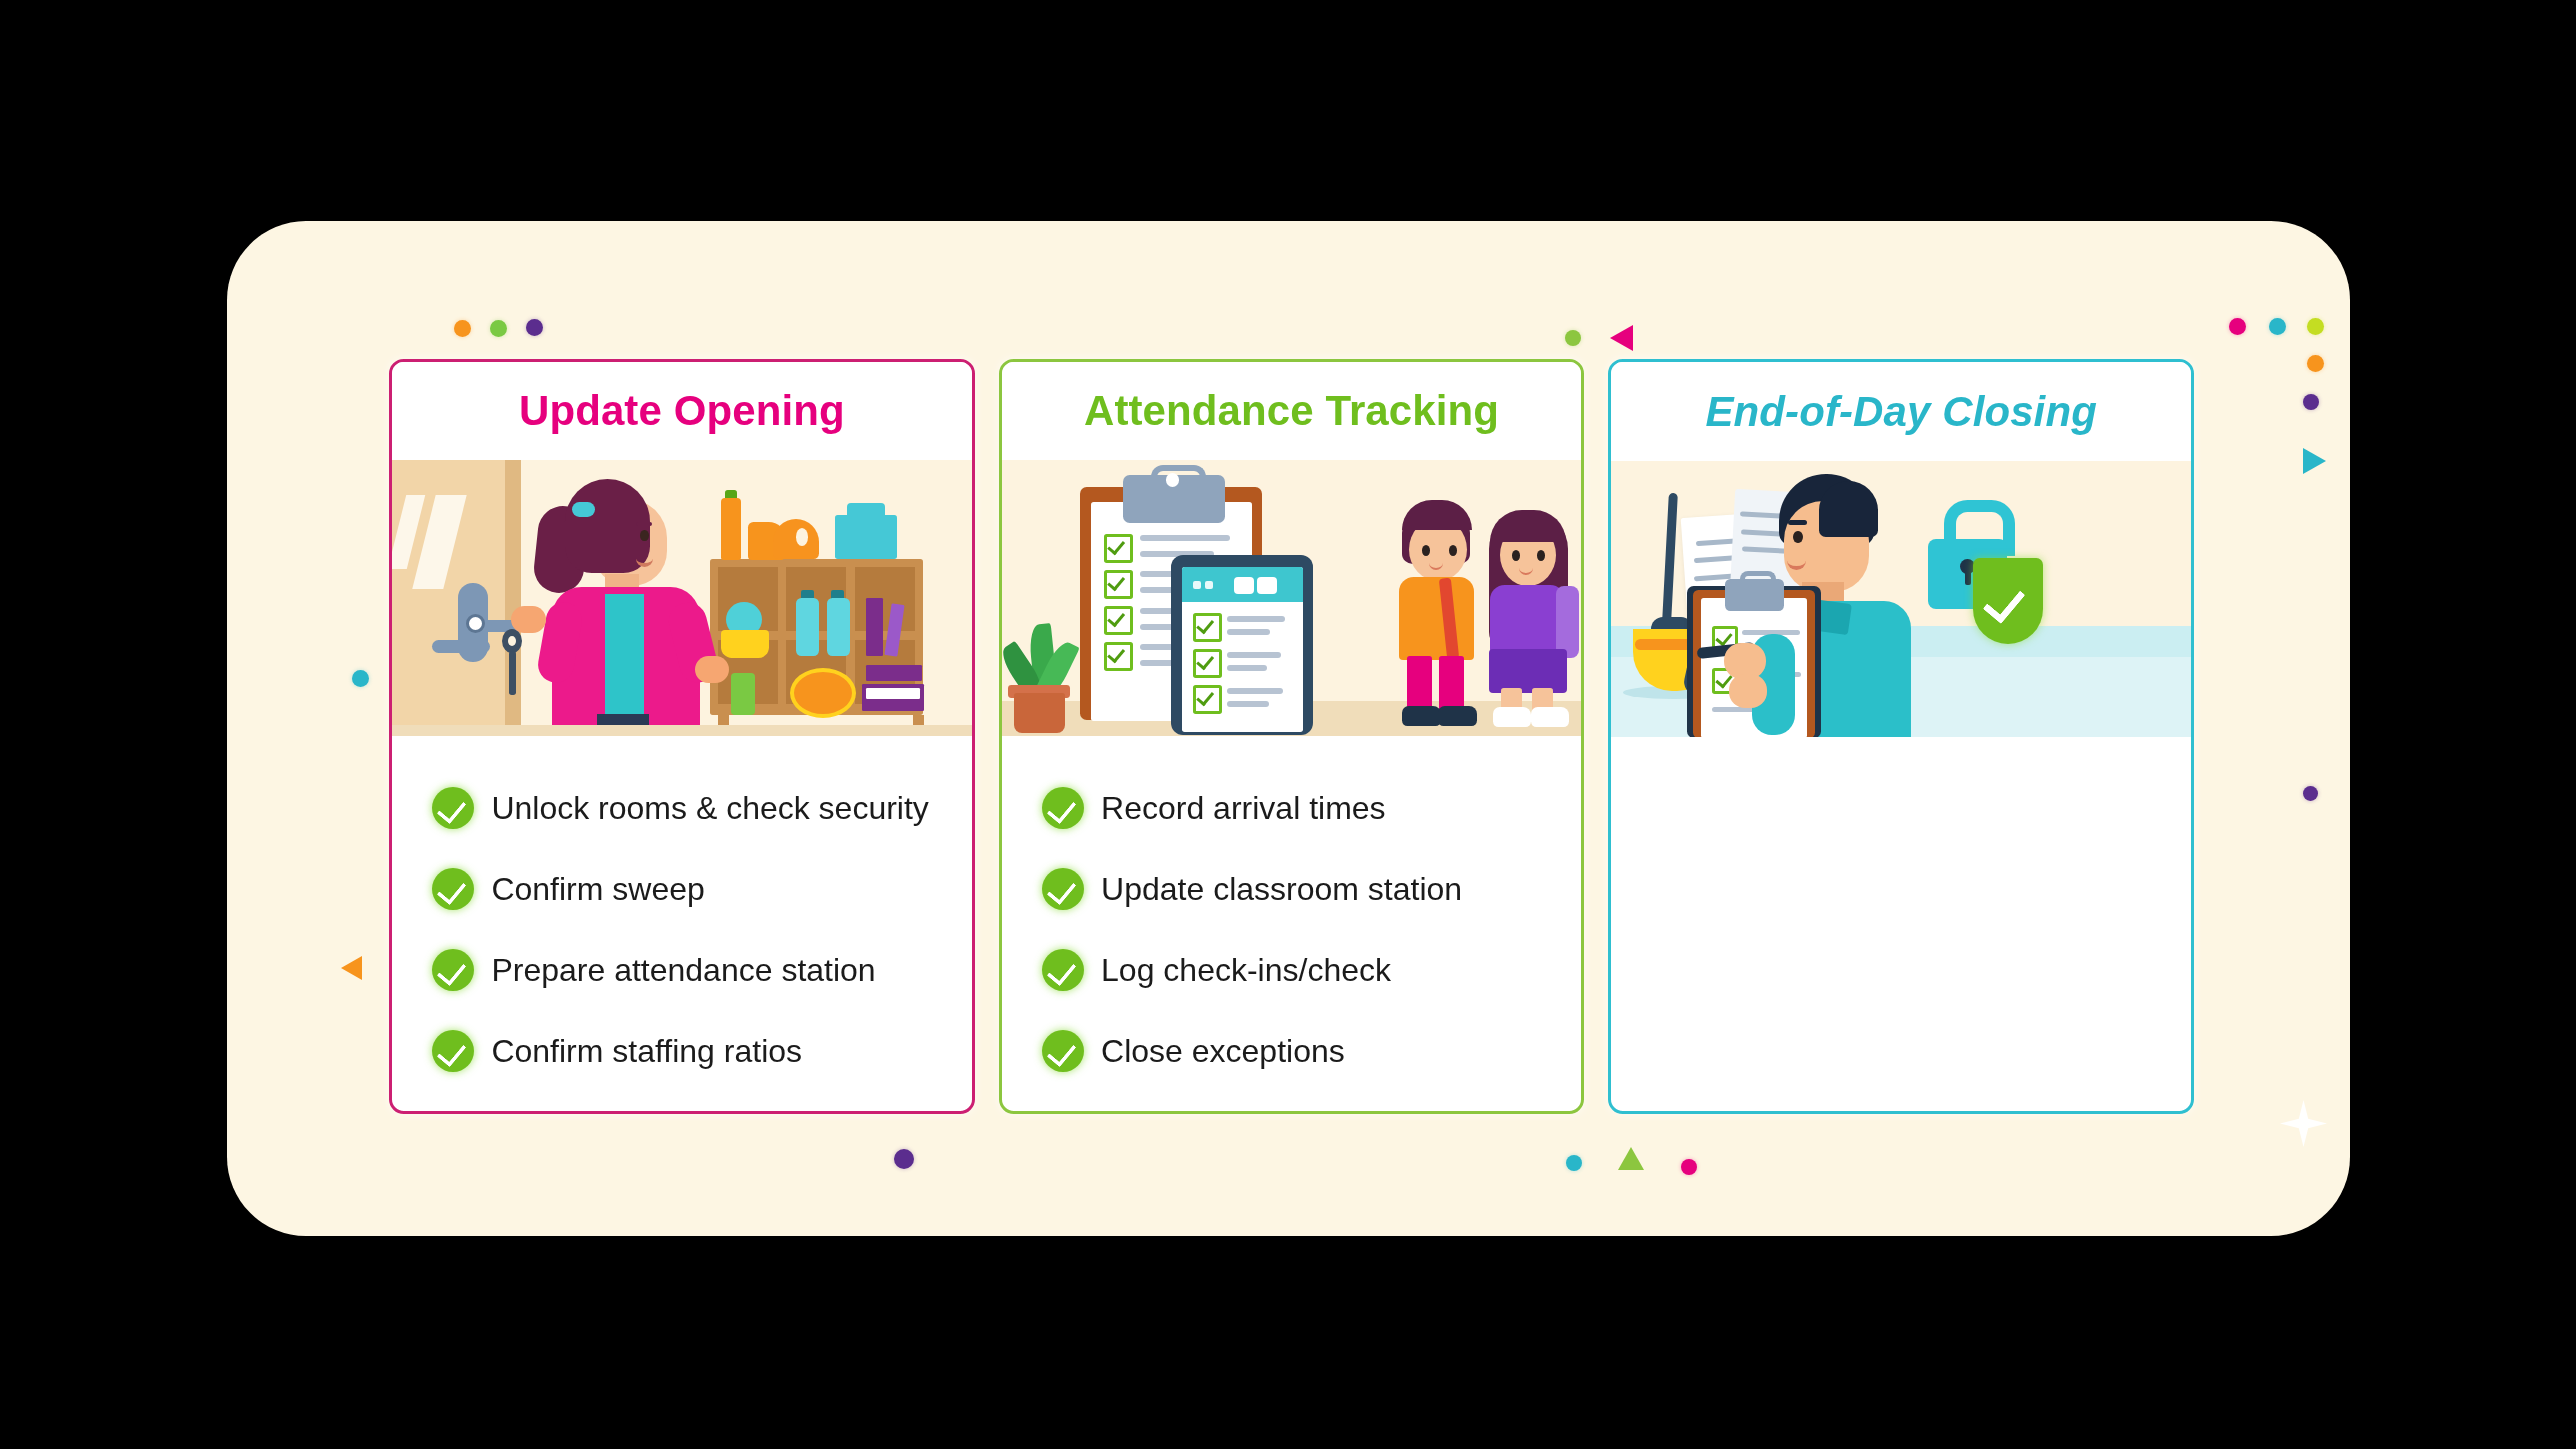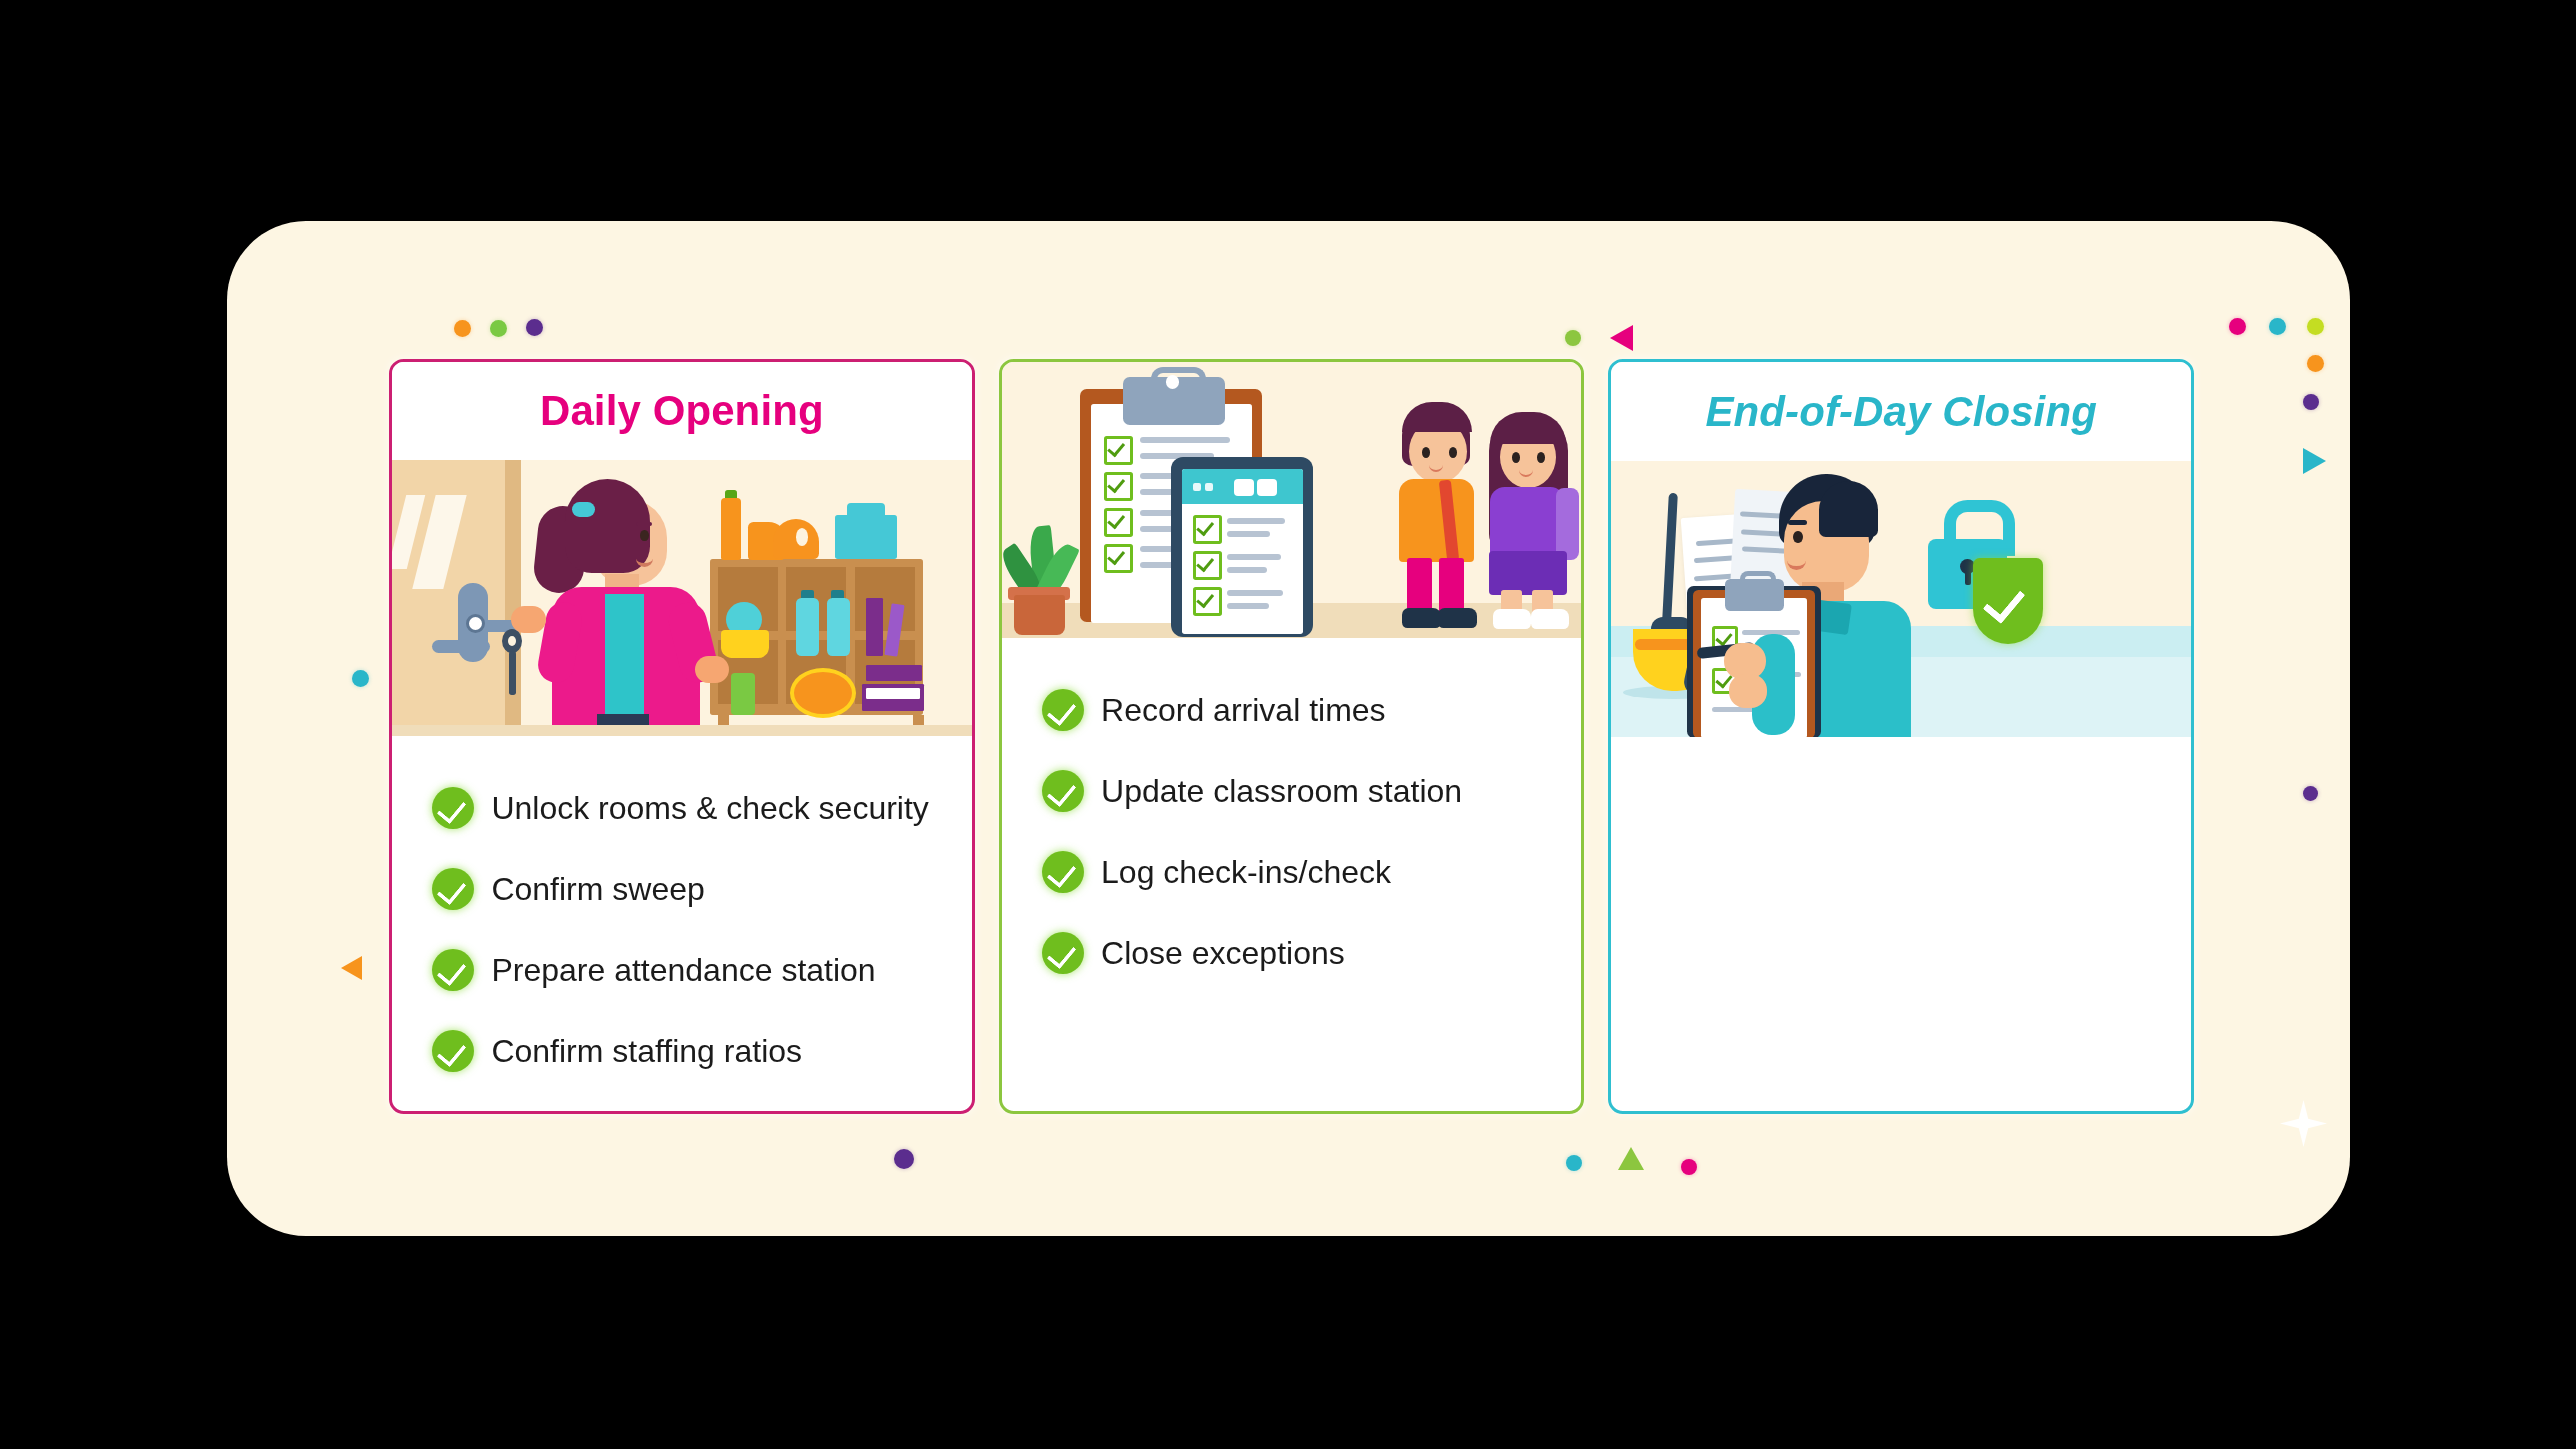--- a/index.html
+++ b/index.html
@@ -175,21 +175,21 @@
 </style>
 </head>
 <body>
 
 <div id="stage">
   <div id="frame">
 
     <div id="cards">
 
       <div class="card c1" style="border-color: rgb(204, 31, 114);">
-        <div class="card-title" style="color: rgb(230, 0, 126);">Daily Opening</div>
+        <div class="card-title" style="color: rgb(230, 0, 126);">Update Opening</div>
 
         <div class="illus i1">
           <div class="wall"></div>
           <div class="door"></div>
           <div class="glint1"></div>
           <div class="glint2"></div>
           <div class="doorjamb"></div>
           <div class="plate"></div>
           <div class="lever2"></div>
           <div class="lever"></div>
@@ -262,20 +262,21 @@
             <span class="li-txt">Prepare attendance station</span>
           </div>
           <div class="li">
             <span class="li-ico"></span>
             <span class="li-txt">Confirm staffing ratios</span>
           </div>
         </div>
       </div>
 
       <div class="card c2" style="border-color: rgb(140, 198, 63);">
+        <div class="card-title" style="color: rgb(111, 190, 30);">Attendance Tracking</div>
 
         <div class="illus i2">
           <div class="floor"></div>
 
           <div class="leaf" style="left:29.5px;top:164px;width:23px;height:64px;transform:rotate(-6deg);"></div>
           <div class="leaf" style="left:9.4px;top:182px;width:21.5px;height:58px;transform:rotate(-34deg);background:#2f9240;"></div>
           <div class="leaf" style="left:44px;top:180px;width:21.5px;height:59px;transform:rotate(26deg);background:#47b956;"></div>
           <div class="potrim"></div>
           <div class="pot"></div>
 

